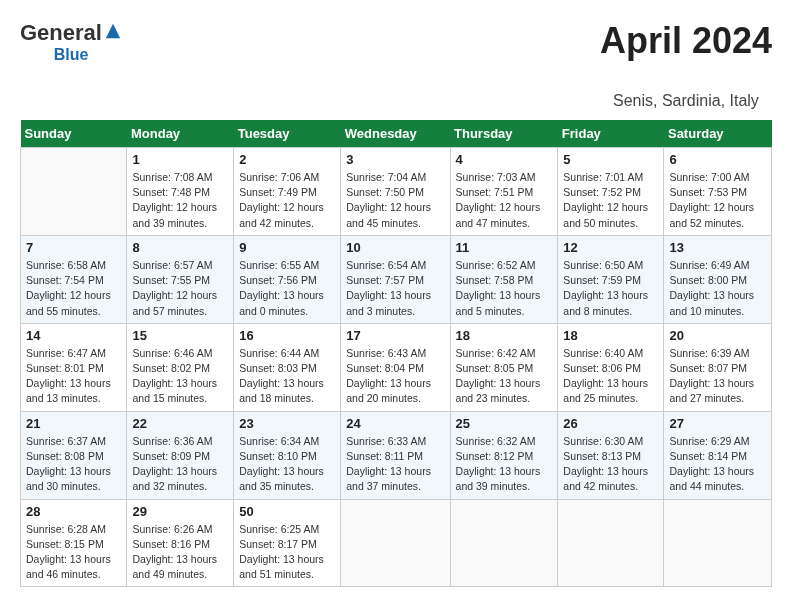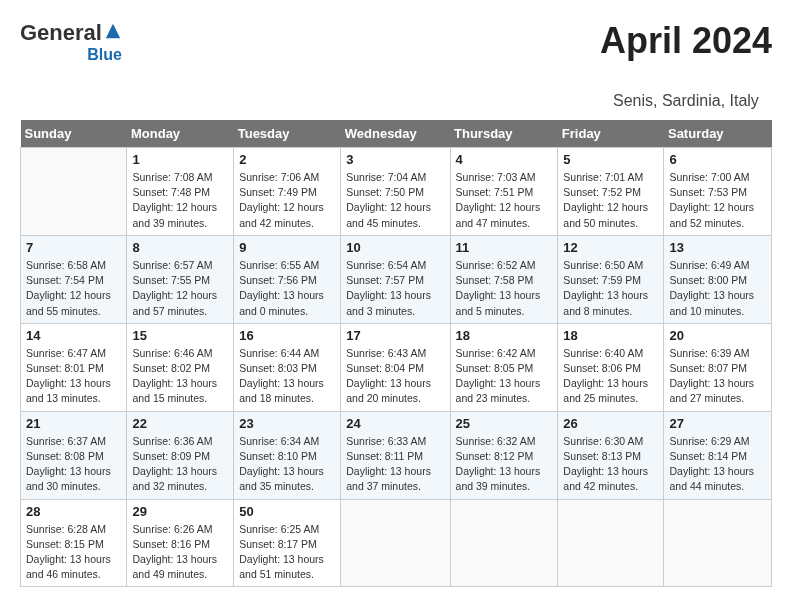--- a/index.html
+++ b/index.html
@@ -12,21 +12,21 @@
     }
     .header {
       display: flex;
       justify-content: space-between;
       align-items: flex-start;
       margin-bottom: 10px;
     }
     .logo {
       display: flex;
       flex-direction: column;
-      align-items: flex-end;
+      align-items: center;
     }
     .logo-text {
       display: flex;
       align-items: center;
     }
     .logo-general {
       font-size: 22px;
       font-weight: bold;
       color: #333;
     }
@@ -53,21 +53,21 @@
       font-size: 16px;
       color: #444;
       margin-top: 30px;
     }
     table {
       width: 100%;
       border-collapse: collapse;
       font-size: 11px;
     }
     thead tr th {
-      background-color: #737373;
+      background-color: #15803d;
       color: white;
       padding: 6px 4px;
       text-align: left;
       font-size: 13px;
       font-weight: bold;
     }
     tbody tr td {
       border: 1px solid #ccc;
       vertical-align: top;
       padding: 4px 5px;

